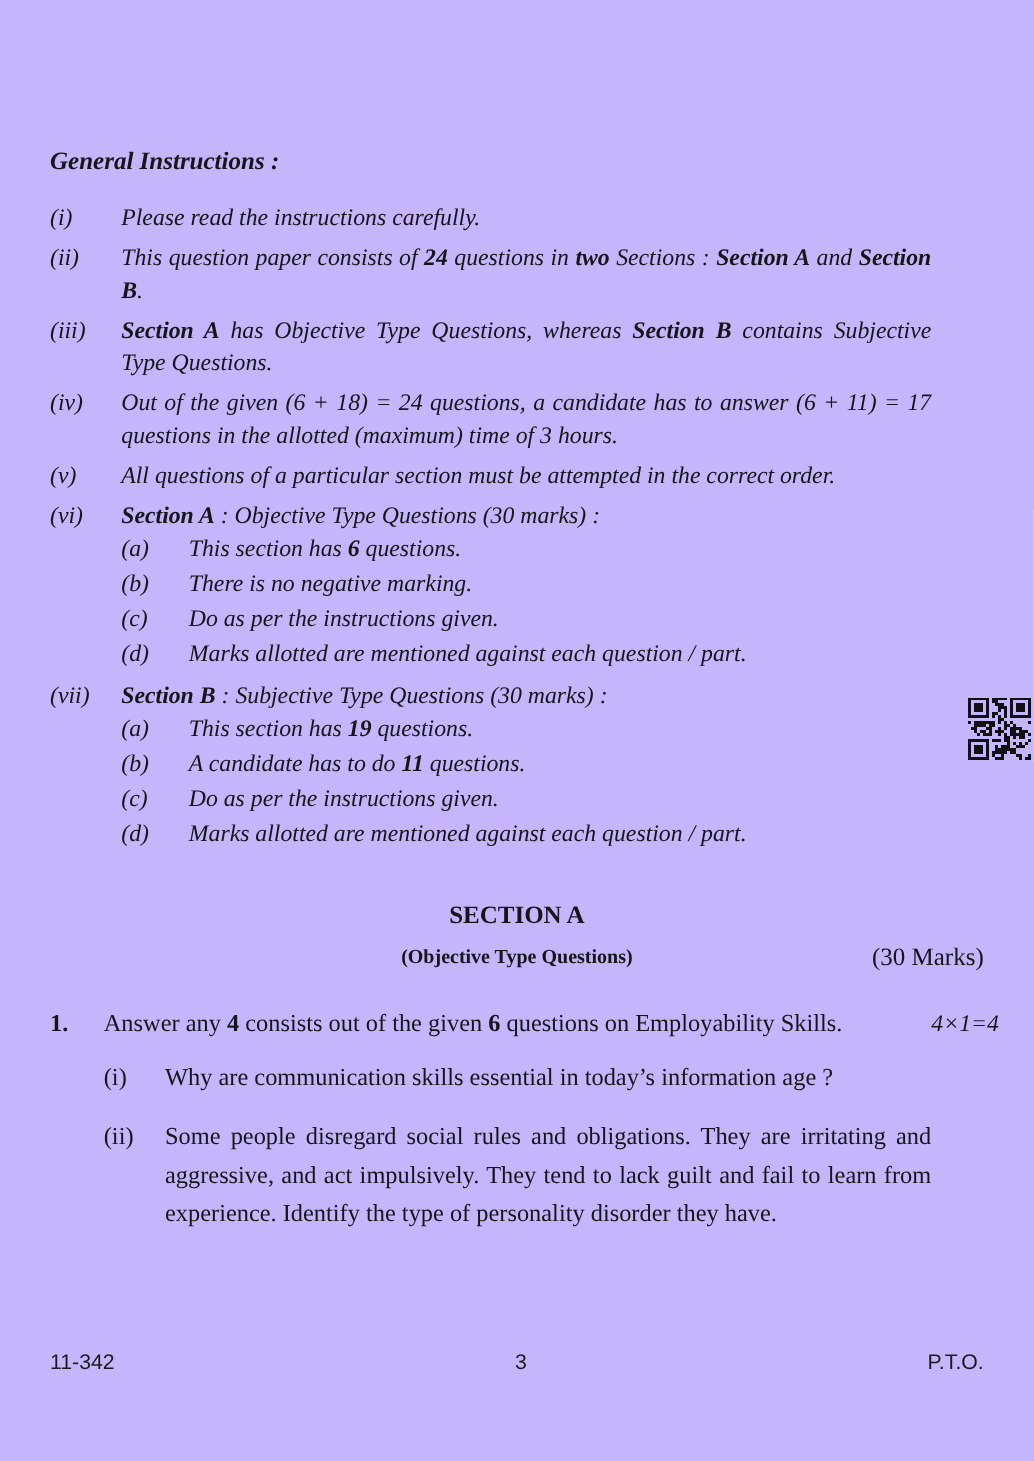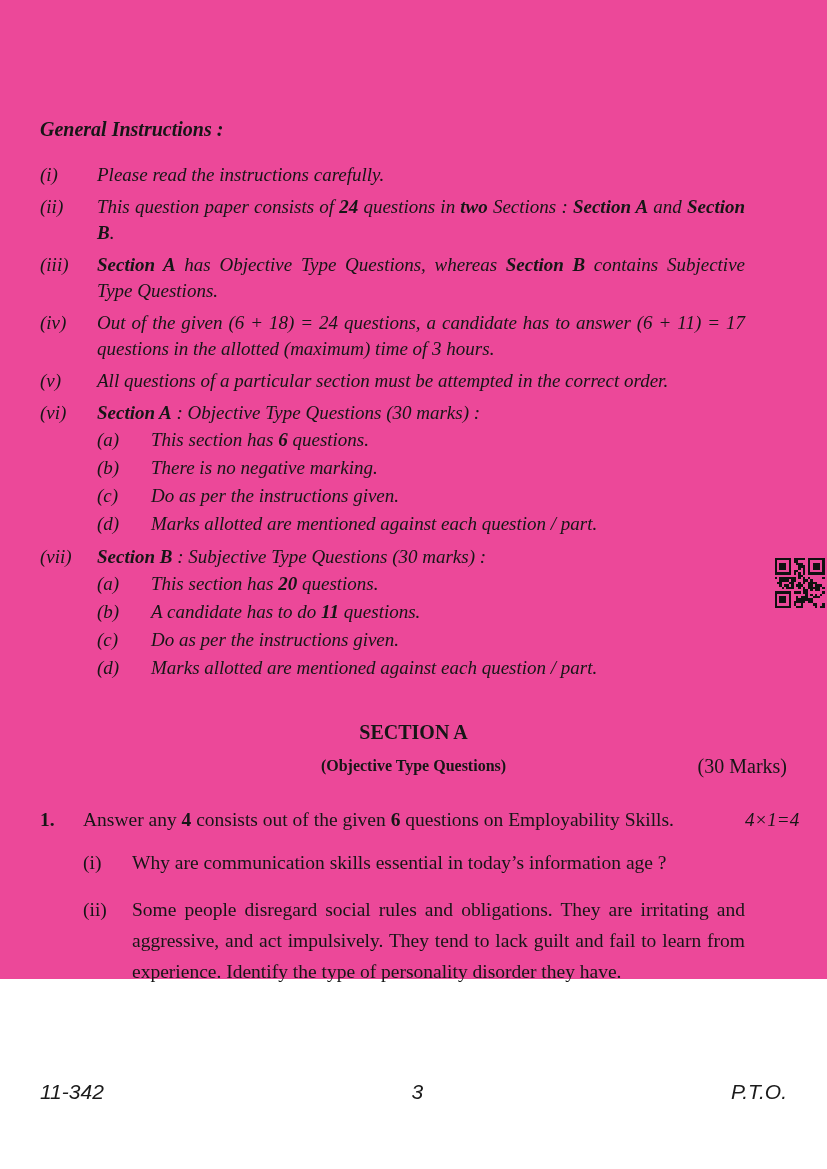--- a/index.html
+++ b/index.html
@@ -3,21 +3,21 @@
 <meta charset="utf-8">
 <style>
   html, body { margin: 0; padding: 0; }
   body {
     width: 827px; height: 1169px;
     background: #ffffff;
     font-family: "Liberation Serif", serif;
     color: #161616;
     overflow: hidden;
   }
-  .page { position: relative; width: 827px; height: 979px; background: #ec4899; }
+  .page { position: relative; width: 827px; height: 1169px; background: #c4b5fd; }
   .content { position: absolute; left: 40px; top: 118px; width: 747px; }
 
   
   .gi-title {
     font-style: italic; font-weight: bold;
     font-size: 20px; line-height: 22px;
     margin: 0 0 22px 0;
   }
   .instr { width: 705px; }
   .instr-row {
@@ -65,21 +65,21 @@
 
   
   .qr { position: absolute; top: 558px; right: 1px; width: 53px; height: 50px; }
   .qr svg { display: block; width: 53px; height: 50px; shape-rendering: crispEdges; }
 
   
   .footer {
     position: absolute; left: 40px; top: 1080px; width: 747px;
     display: flex; justify-content: space-between; align-items: center;
     font-family: "Liberation Sans", sans-serif;
-    font-size: 21px; color: #1b1b1b; font-style: italic;
+    font-size: 17px; color: #1b1b1b;
   }
 </style>
 </head>
 <body>
 
 <div class="page">
   <div class="content">
 
     <div class="gi-title">General Instructions :</div>
 
@@ -135,21 +135,21 @@
               <div class="sub-body"><span>Marks allotted are mentioned against each question / part.</span></div>
             </div>
           </div>
         </div>
         <div class="instr-row">
           <div class="instr-label">(vii)</div>
           <div class="instr-body">
             <div class="instr-text"><span class="b">Section B</span><span> : Subjective Type Questions (30 marks) :</span></div>
             <div class="sub-row">
               <div class="sub-label">(a)</div>
-              <div class="sub-body"><span>This section has </span><span class="b">20</span><span> questions.</span></div>
+              <div class="sub-body"><span>This section has </span><span class="b">19</span><span> questions.</span></div>
             </div>
             <div class="sub-row">
               <div class="sub-label">(b)</div>
               <div class="sub-body"><span>A candidate has to do </span><span class="b">11</span><span> questions.</span></div>
             </div>
             <div class="sub-row">
               <div class="sub-label">(c)</div>
               <div class="sub-body"><span>Do as per the instructions given.</span></div>
             </div>
             <div class="sub-row">

